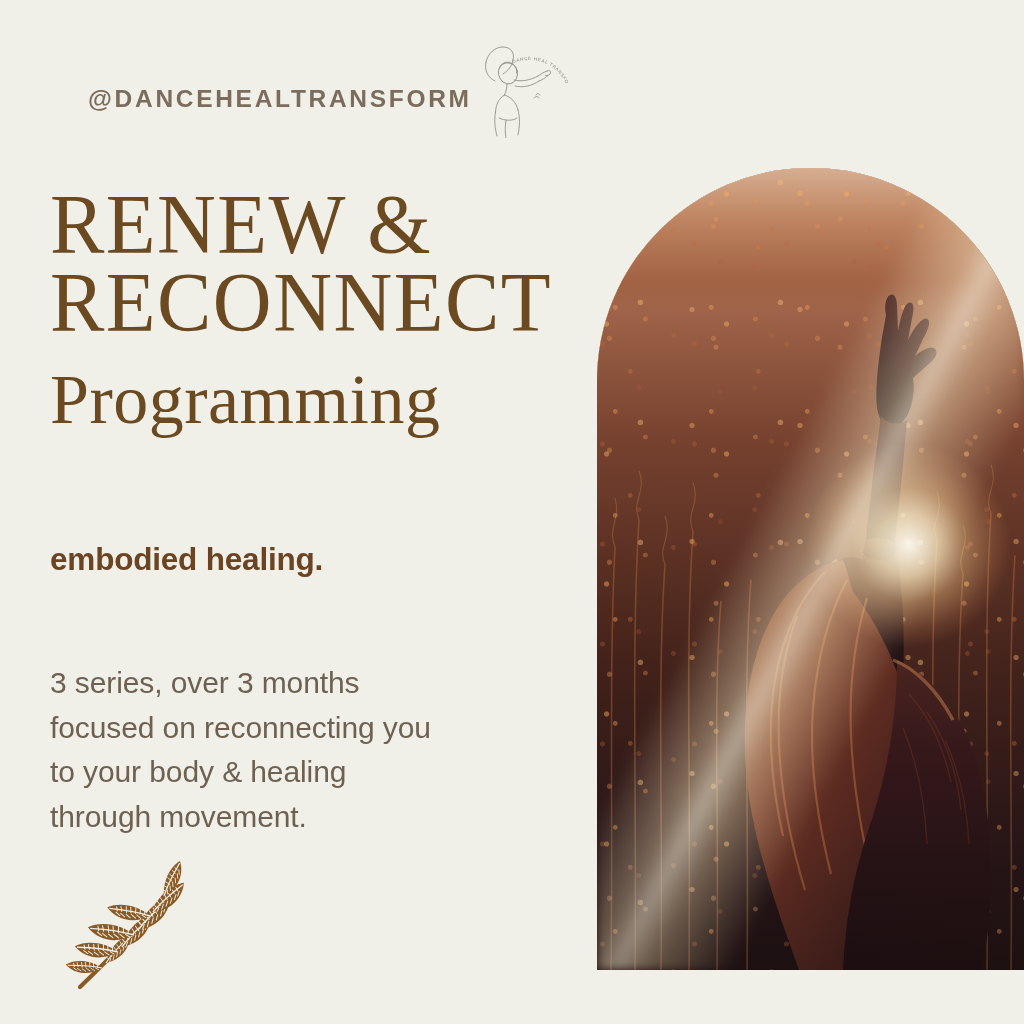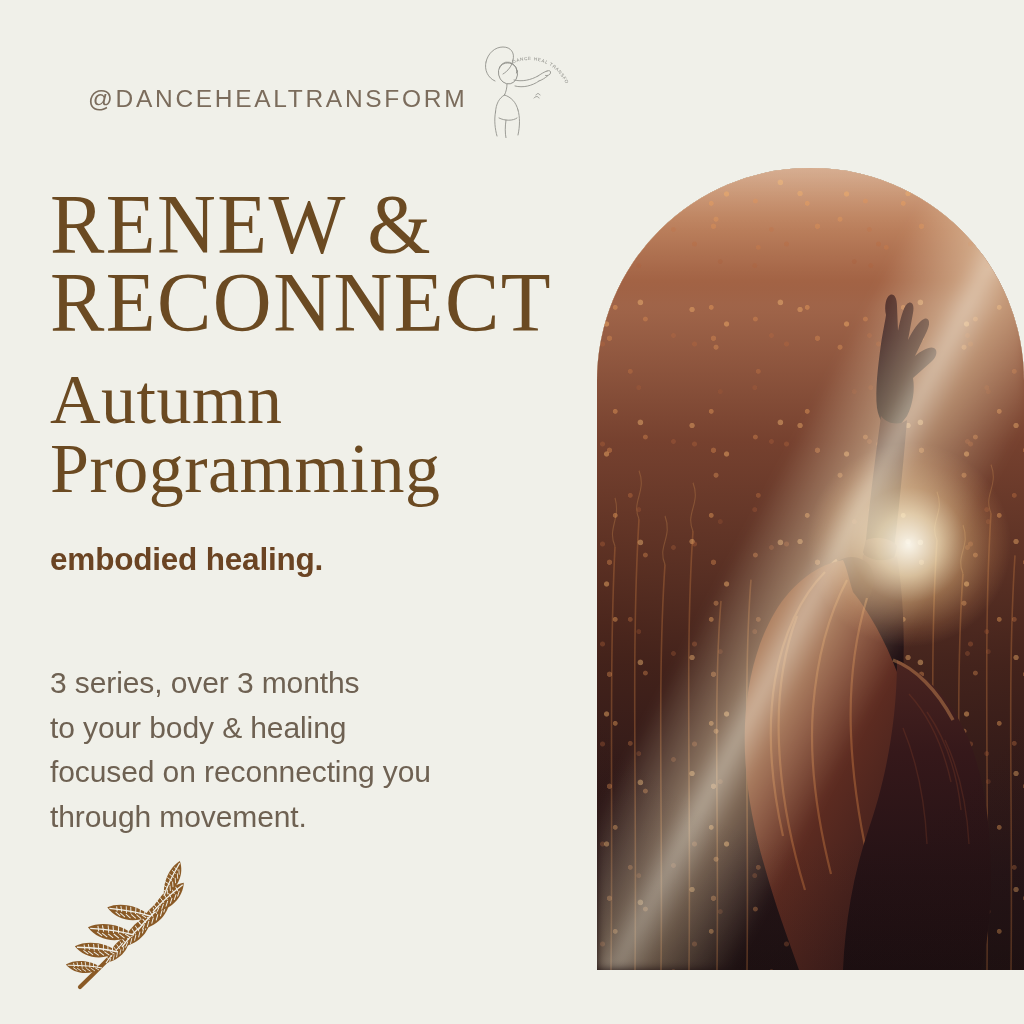--- a/index.html
+++ b/index.html
@@ -24,21 +24,21 @@
     overflow: hidden;
   }
 
   
   .handle {
     position: absolute;
     left: 88px;
     top: 85px;
     font-family: "Liberation Sans", sans-serif;
     font-size: 24.5px;
-    font-weight: 400;
+    font-weight: 700;
     letter-spacing: 2.7px;
     color: #7b6c5c;
     white-space: nowrap;
   }
 
   
   .logo-mark {
     position: absolute;
     left: 468px;
     top: 22px;
@@ -262,32 +262,31 @@
       </g>
     </svg>
   </div>
 
   <div class="display-head">
     <span class="l1">RENEW &amp;</span>
     <span class="l2">RECONNECT</span>
   </div>
 
   <div class="display-sub">
-    <span class="s1">Autumn</span>
     <span class="s2">Programming</span>
   </div>
 
   <div class="lead">
     <span class="b2">embodied healing.</span>
   </div>
 
   <div class="body-copy">
     <span>3 series, over 3 months</span>
+    <span>focused on reconnecting you</span>
     <span>to your body &amp; healing</span>
-    <span>focused on reconnecting you</span>
     <span>through movement.</span>
   </div>
 
   <div class="leaf">
     <svg viewBox="0 0 152 155" xmlns="http://www.w3.org/2000/svg">
       <defs>
         <g id="leaflet">
           <path d="M0 0 C10 -16, 30 -26, 46 -24 C40 -7, 22 4, 0 0 Z" fill="#8a5a26"></path>
           <path d="M0 0 C13 -9, 29 -16, 44 -22" stroke="#f0f0e9" stroke-width="1.6" fill="none"></path>
           <g stroke="#f0f0e9" stroke-width="1.1" fill="none">

